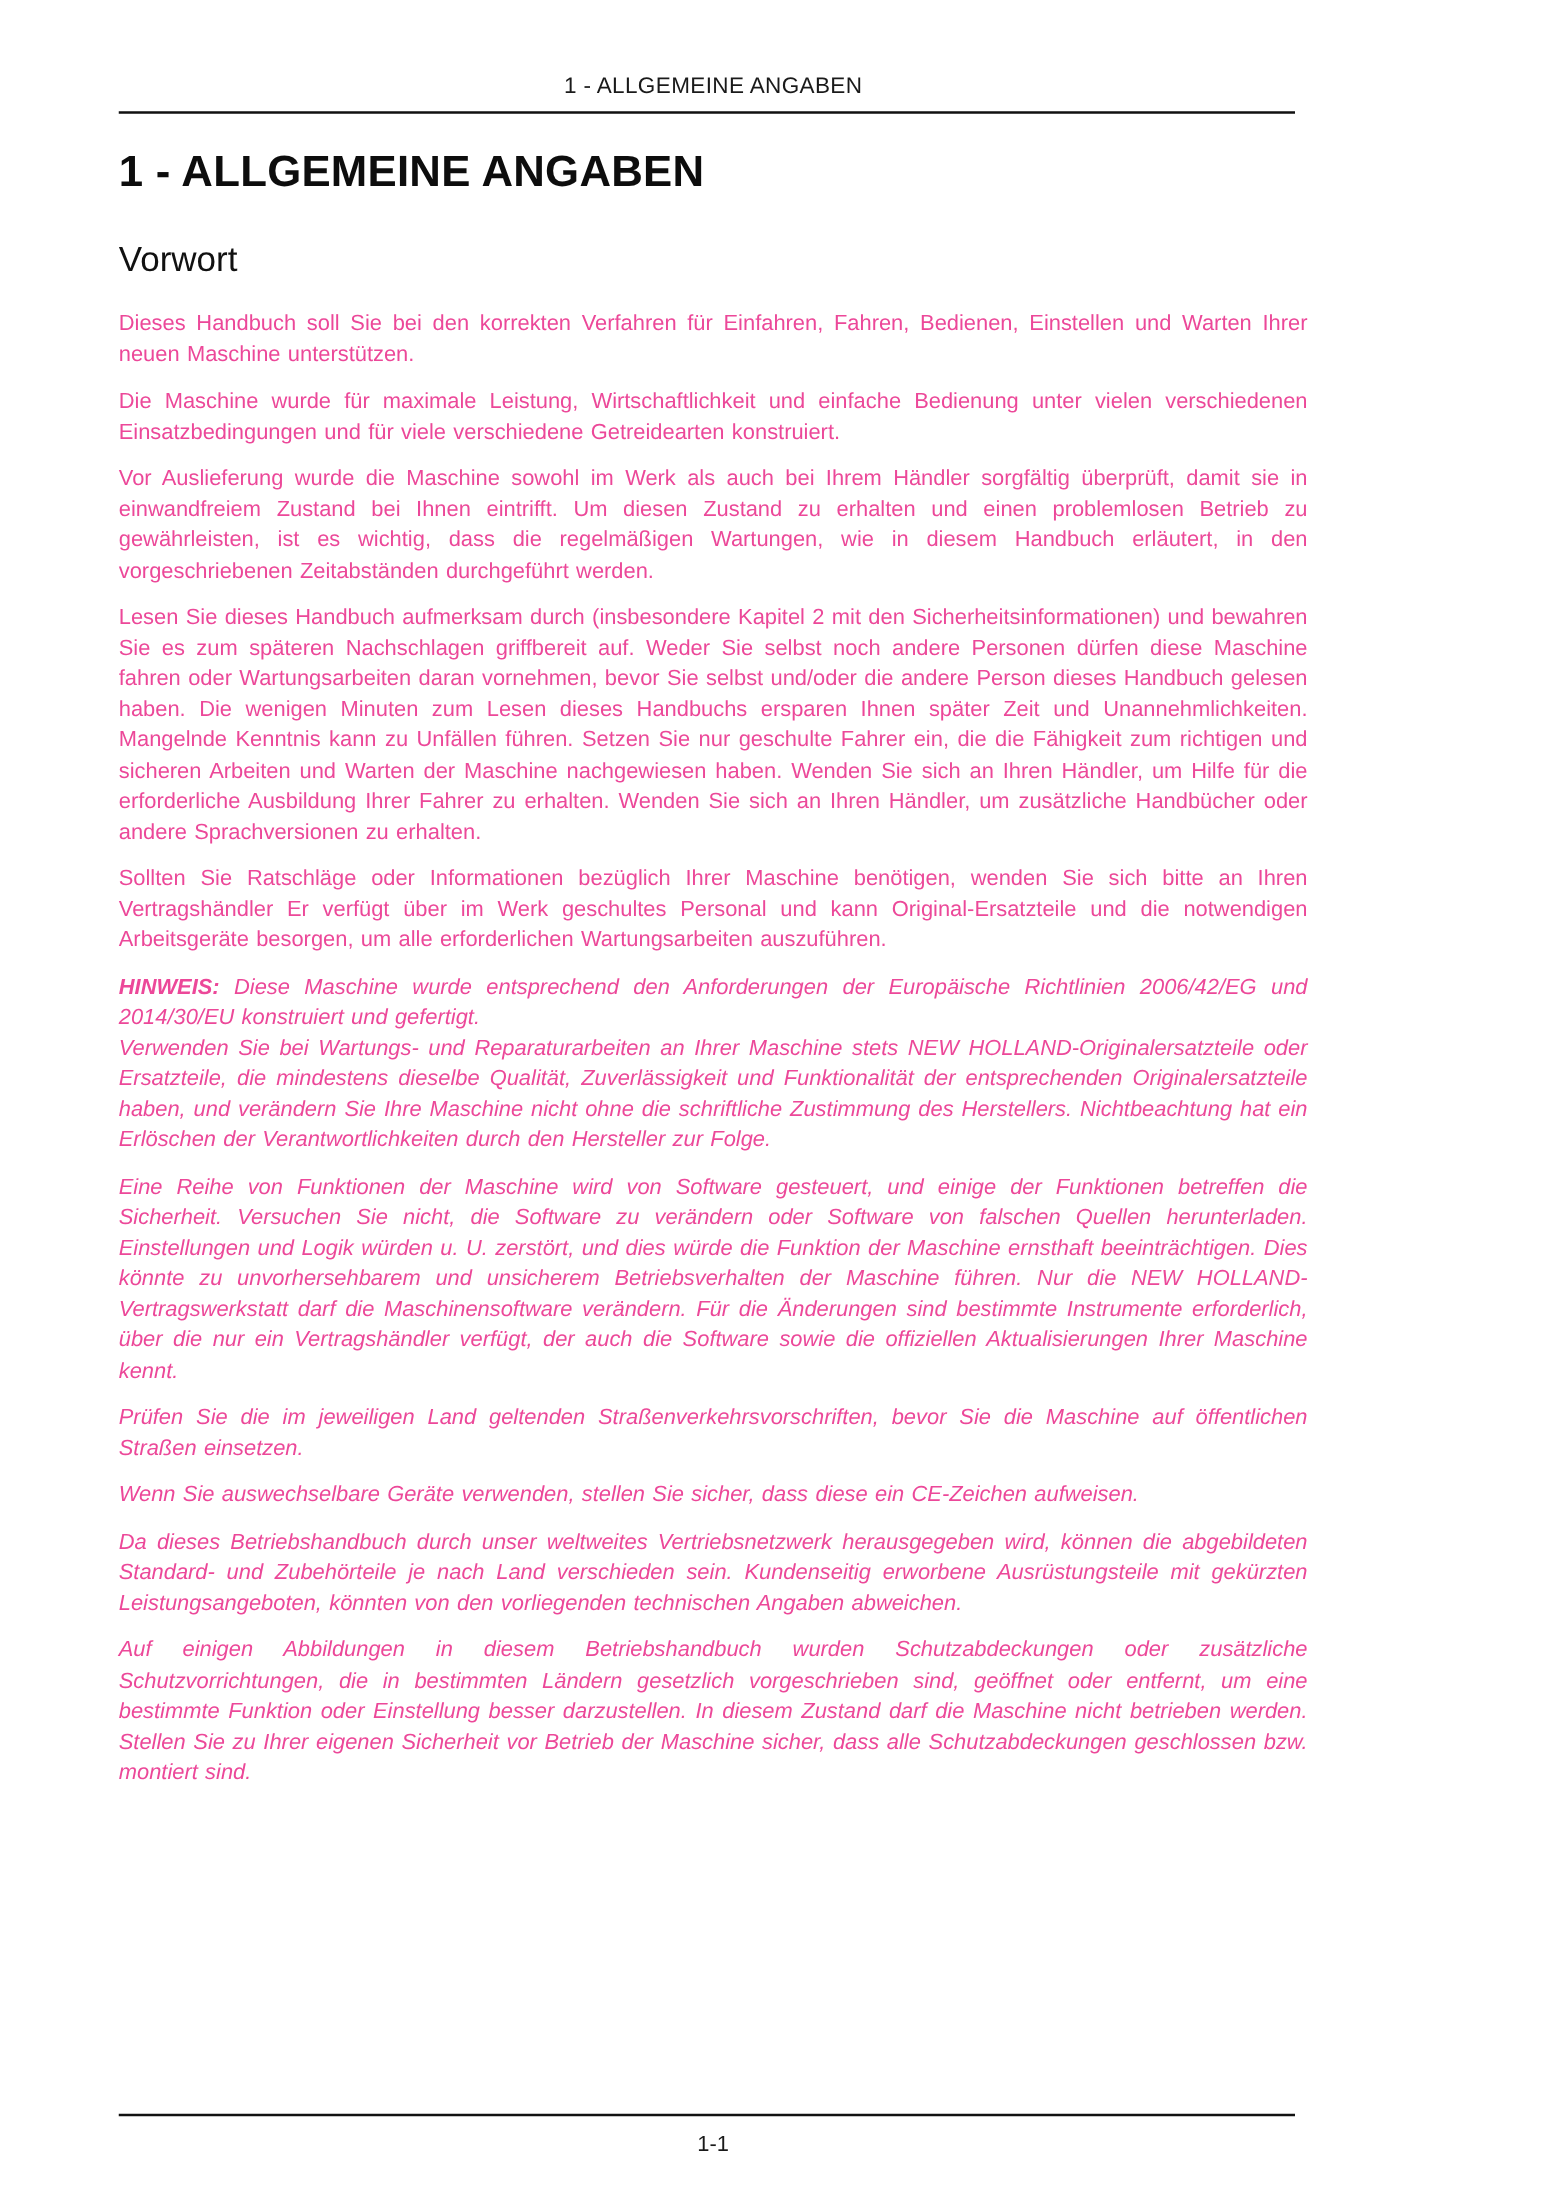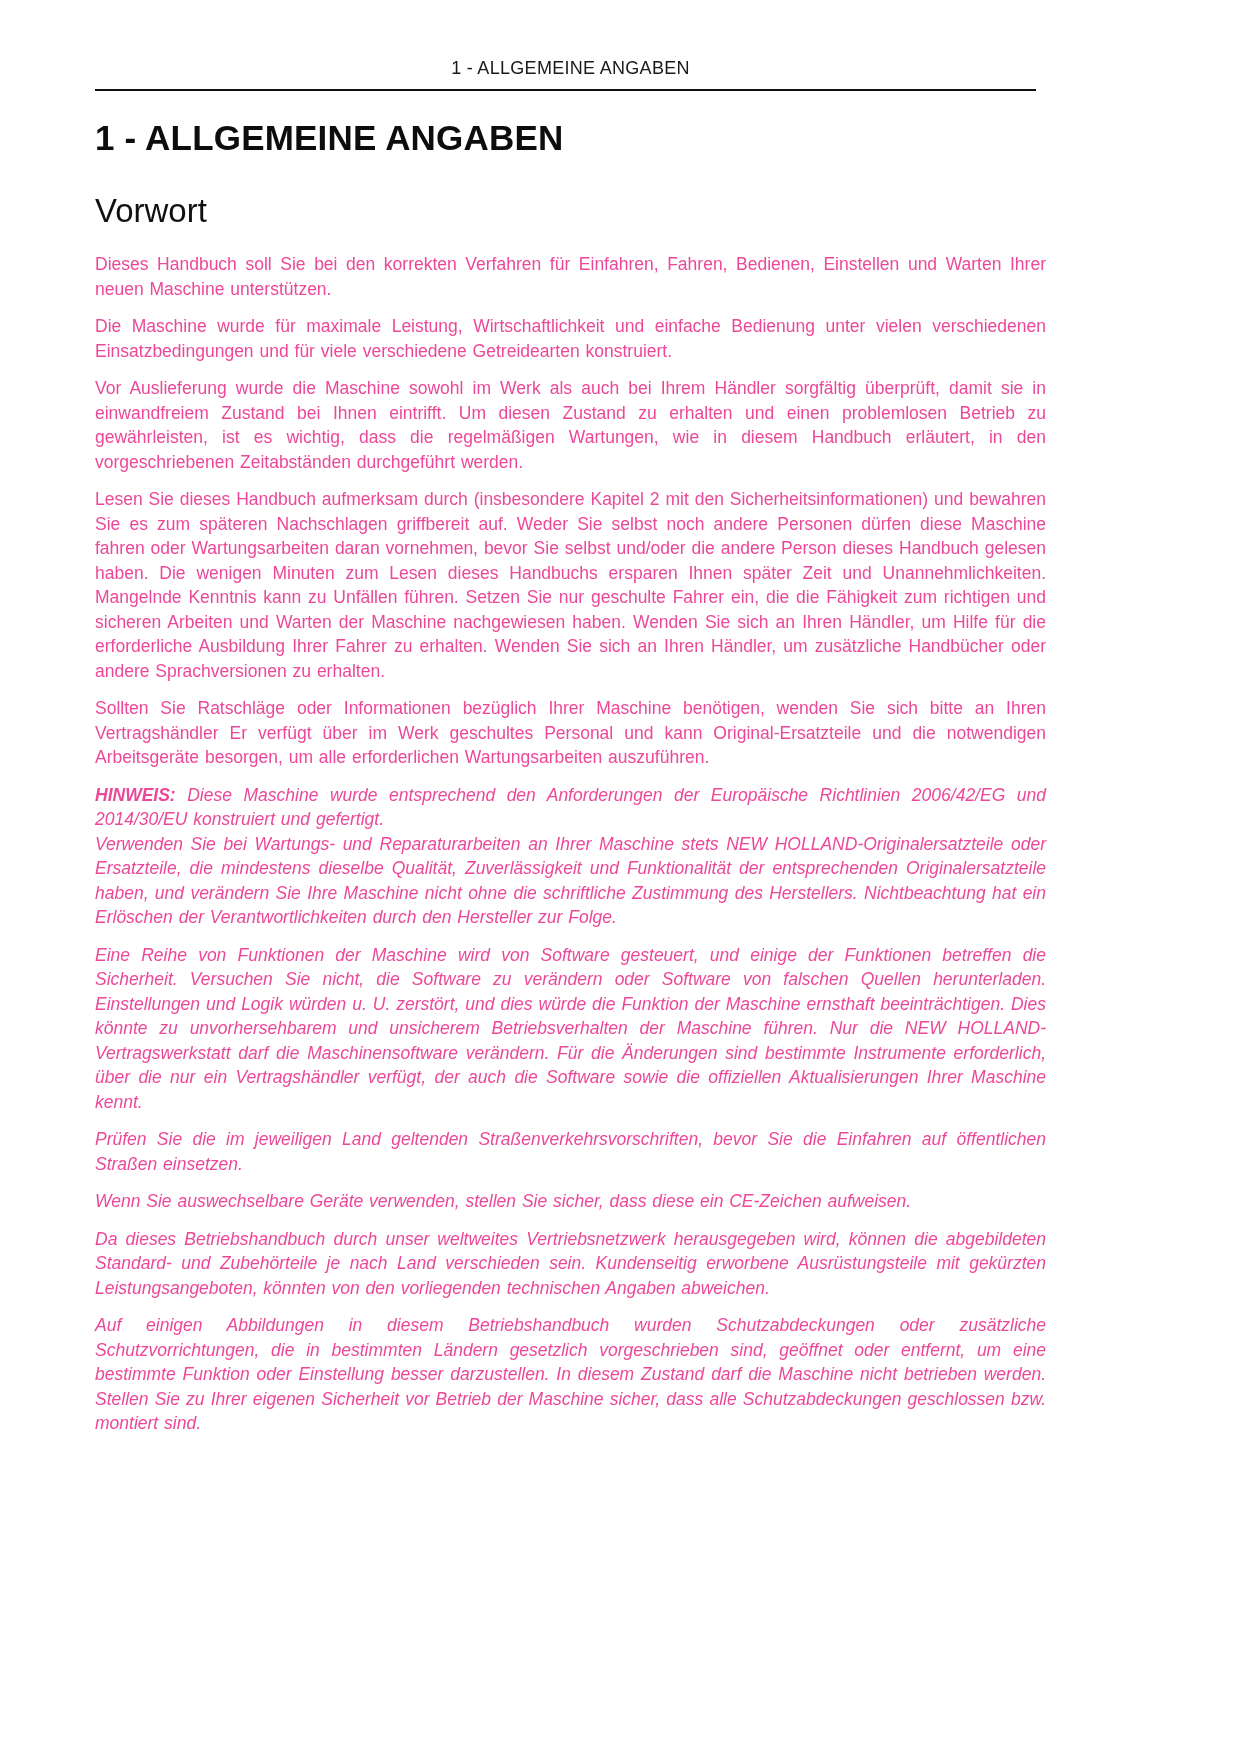--- a/index.html
+++ b/index.html
@@ -35,21 +35,21 @@
   
   .main { top: 118px; }
   h1.chapter-title {
     font-size: 35px;
     font-weight: bold;
     letter-spacing: 0.2px;
     color: #0d0d0d;
     margin-bottom: 34px;
   }
   h2.section-heading {
-    font-size: 33px;
+    font-size: 28px;
     font-weight: normal;
     color: #111;
     margin-bottom: 22px;
   }
   p.body-para {
     font-size: 17.5px;
     line-height: 24.5px;
     text-align: justify;
     color: #ec4899;
     margin-bottom: 13px;
@@ -89,20 +89,24 @@
     <p class="body-para">Dieses Handbuch soll Sie bei den korrekten Verfahren für Einfahren, Fahren, Bedienen, Einstellen und Warten Ihrer neuen Maschine unterstützen.</p>
     <p class="body-para">Die Maschine wurde für maximale Leistung, Wirtschaftlichkeit und einfache Bedienung unter vielen verschiedenen Einsatzbedingungen und für viele verschiedene Getreidearten konstruiert.</p>
     <p class="body-para">Vor Auslieferung wurde die Maschine sowohl im Werk als auch bei Ihrem Händler sorgfältig überprüft, damit sie in einwandfreiem Zustand bei Ihnen eintrifft. Um diesen Zustand zu erhalten und einen problemlosen Betrieb zu gewährleisten, ist es wichtig, dass die regelmäßigen Wartungen, wie in diesem Handbuch erläutert, in den vorgeschriebenen Zeitabständen durchgeführt werden.</p>
     <p class="body-para">Lesen Sie dieses Handbuch aufmerksam durch (insbesondere Kapitel 2 mit den Sicherheitsinformationen) und bewahren Sie es zum späteren Nachschlagen griffbereit auf. Weder Sie selbst noch andere Personen dürfen diese Maschine fahren oder Wartungsarbeiten daran vornehmen, bevor Sie selbst und/oder die andere Person dieses Handbuch gelesen haben. Die wenigen Minuten zum Lesen dieses Handbuchs ersparen Ihnen später Zeit und Unannehmlichkeiten. Mangelnde Kenntnis kann zu Unfällen führen. Setzen Sie nur geschulte Fahrer ein, die die Fähigkeit zum richtigen und sicheren Arbeiten und Warten der Maschine nachgewiesen haben. Wenden Sie sich an Ihren Händler, um Hilfe für die erforderliche Ausbildung Ihrer Fahrer zu erhalten. Wenden Sie sich an Ihren Händler, um zusätzliche Handbücher oder andere Sprachversionen zu erhalten.</p>
     <p class="body-para">Sollten Sie Ratschläge oder Informationen bezüglich Ihrer Maschine benötigen, wenden Sie sich bitte an Ihren Vertragshändler Er verfügt über im Werk geschultes Personal und kann Original-Ersatzteile und die notwendigen Arbeitsgeräte besorgen, um alle erforderlichen Wartungsarbeiten auszuführen.</p>
 
     <p class="body-para italic"><span class="note-lead">HINWEIS:</span><span class="prewrap"> Diese Maschine wurde entsprechend den Anforderungen der Europäische Richtlinien 2006/42/EG und 2014/30/EU konstruiert und gefertigt.
 Verwenden Sie bei Wartungs- und Reparaturarbeiten an Ihrer Maschine stets NEW HOLLAND-Originalersatzteile oder Ersatzteile, die mindestens dieselbe Qualität, Zuverlässigkeit und Funktionalität der entsprechenden Originalersatzteile haben, und verändern Sie Ihre Maschine nicht ohne die schriftliche Zustimmung des Herstellers. Nichtbeachtung hat ein Erlöschen der Verantwortlichkeiten durch den Hersteller zur Folge.</span></p>
 
     <p class="body-para italic">Eine Reihe von Funktionen der Maschine wird von Software gesteuert, und einige der Funktionen betreffen die Sicherheit. Versuchen Sie nicht, die Software zu verändern oder Software von falschen Quellen herunterladen. Einstellungen und Logik würden u. U. zerstört, und dies würde die Funktion der Maschine ernsthaft beeinträchtigen. Dies könnte zu unvorhersehbarem und unsicherem Betriebsverhalten der Maschine führen. Nur die NEW HOLLAND-Vertragswerkstatt darf die Maschinensoftware verändern. Für die Änderungen sind bestimmte Instrumente erforderlich, über die nur ein Vertragshändler verfügt, der auch die Software sowie die offiziellen Aktualisierungen Ihrer Maschine kennt.</p>
-    <p class="body-para italic">Prüfen Sie die im jeweiligen Land geltenden Straßenverkehrsvorschriften, bevor Sie die Einfahren auf öffentlichen Straßen einsetzen.</p>
+    <p class="body-para italic">Prüfen Sie die im jeweiligen Land geltenden Straßenverkehrsvorschriften, bevor Sie die Maschine auf öffentlichen Straßen einsetzen.</p>
     <p class="body-para italic">Wenn Sie auswechselbare Geräte verwenden, stellen Sie sicher, dass diese ein CE-Zeichen aufweisen.</p>
     <p class="body-para italic">Da dieses Betriebshandbuch durch unser weltweites Vertriebsnetzwerk herausgegeben wird, können die abgebildeten Standard- und Zubehörteile je nach Land verschieden sein. Kundenseitig erworbene Ausrüstungsteile mit gekürzten Leistungsangeboten, könnten von den vorliegenden technischen Angaben abweichen.</p>
     <p class="body-para italic">Auf einigen Abbildungen in diesem Betriebshandbuch wurden Schutzabdeckungen oder zusätzliche Schutzvorrichtungen, die in bestimmten Ländern gesetzlich vorgeschrieben sind, geöffnet oder entfernt, um eine bestimmte Funktion oder Einstellung besser darzustellen. In diesem Zustand darf die Maschine nicht betrieben werden. Stellen Sie zu Ihrer eigenen Sicherheit vor Betrieb der Maschine sicher, dass alle Schutzabdeckungen geschlossen bzw. montiert sind.</p>
   </main>
 
+  <footer class="content-col page-footer">
+    <hr class="footer-rule">
+    <div class="page-number">1-1</div>
+  </footer>
 
 </div>
 
 </body></html>

